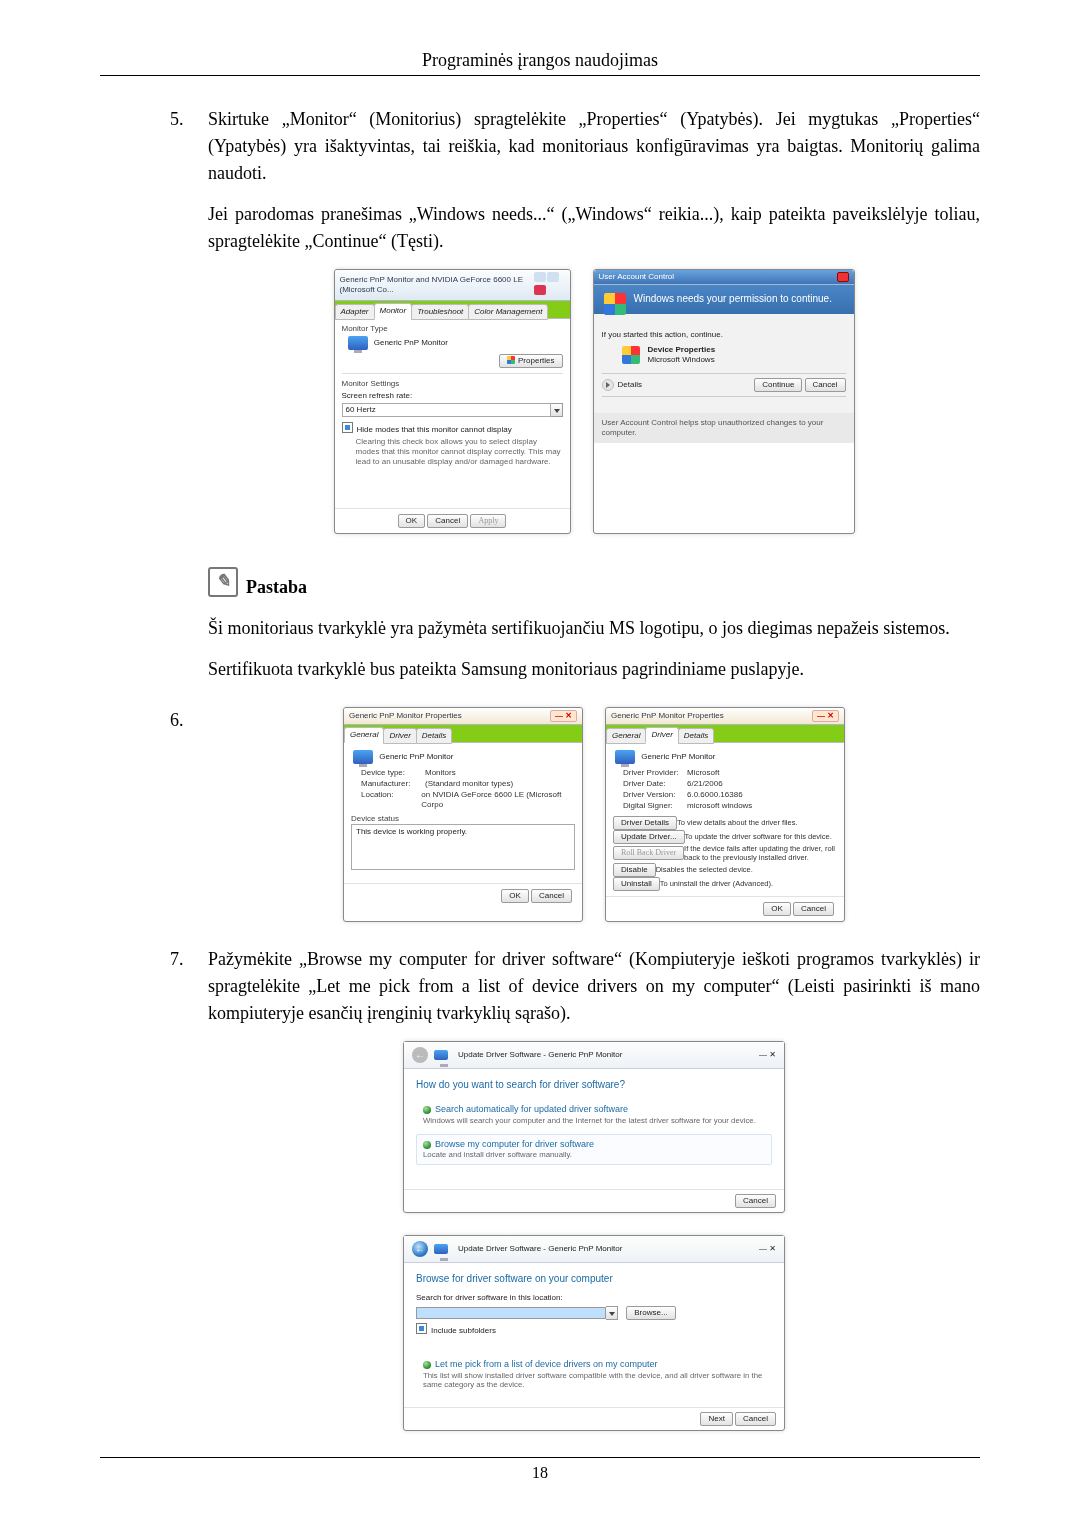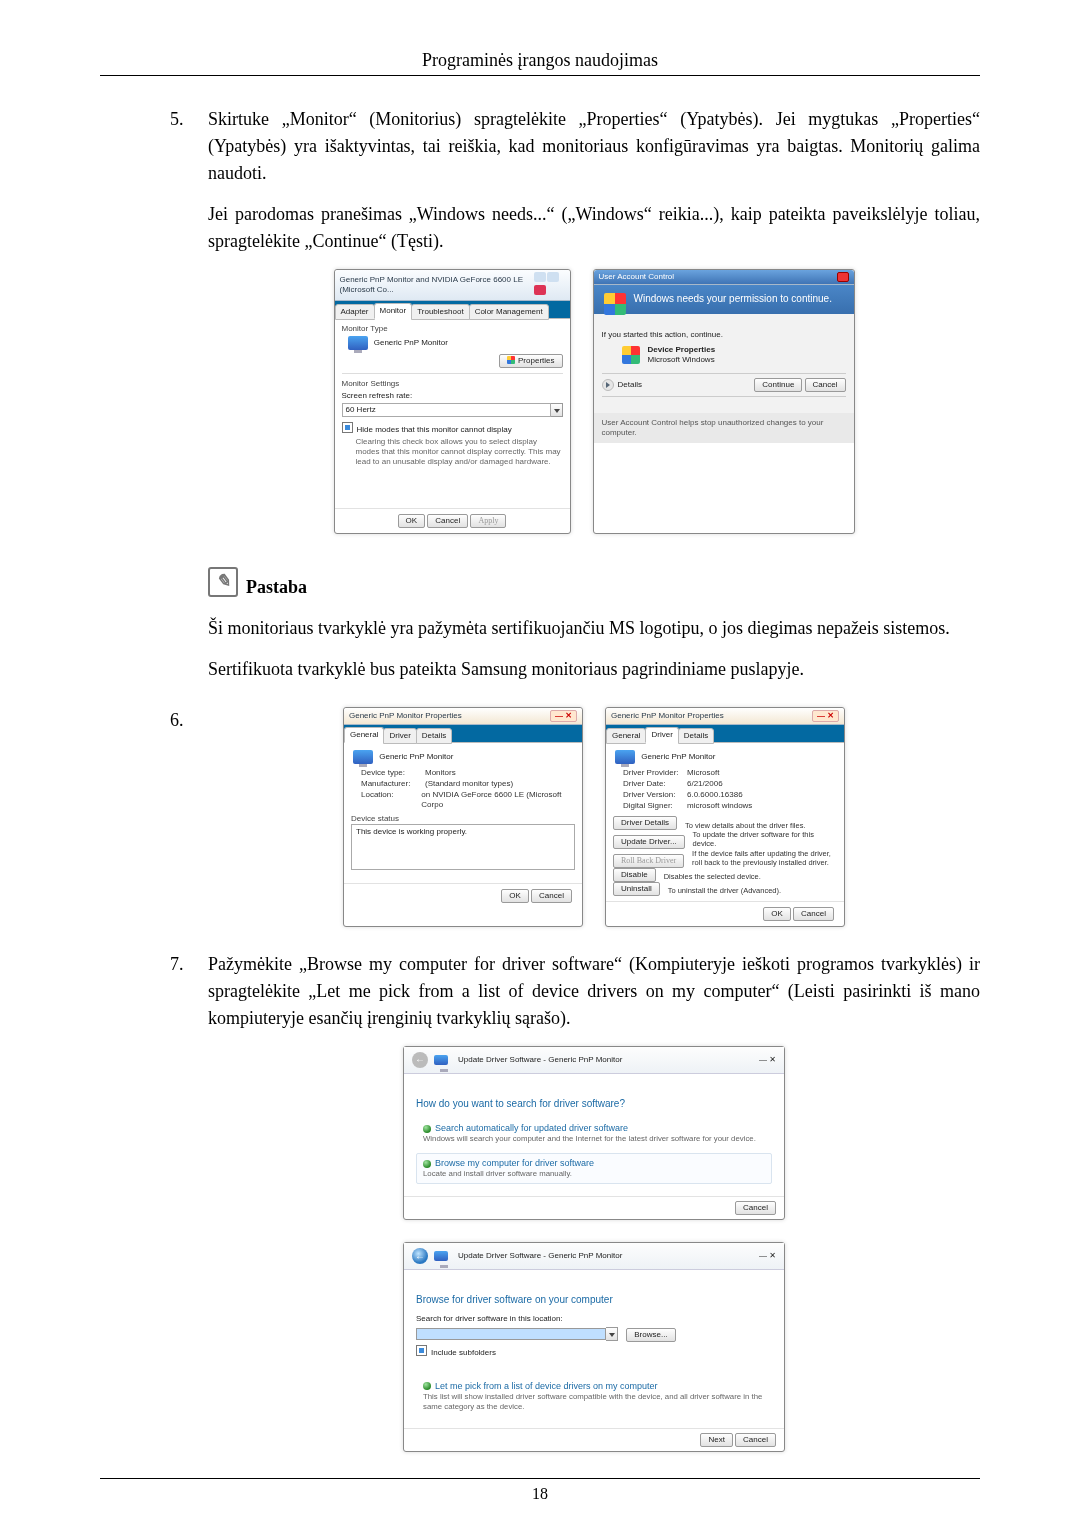--- a/index.html
+++ b/index.html
@@ -112,22 +112,23 @@
     border-radius: 2px;
   }
   .fig .winbtn.close { background: #d35; }
   .fig .winbtn.min, .fig .winbtn.max { background: #cfe0f1; }
 
   
   .fig1 { width: 235px; }
   .fig .tabs {
     display: flex;
     border-bottom: 1px solid #bbb;
-    background: #0369a1;
+    background: #84cc16;
     padding-top: 1px;
+    font-style: italic;
   }
   .fig .tab {
     padding: 2px 5px;
     margin-right: -1px;
     border: 1px solid #bbb;
     border-bottom: 1px solid #fff;
     border-radius: 3px 3px 0 0;
     background: #fff;
     position: relative;
     top: 1px;
@@ -252,39 +253,39 @@
   .fig .titlebar .close-red {
     font-family: sans-serif; font-weight:bold;
     color:#c00; font-size:8px;
     background: #ffe7cf; border:1px solid #daa;
     border-radius:2px; padding:0 4px;
   }
   .fig .kv { display:flex; gap:6px; margin:1px 0 1px 10px; }
   .fig .kv .k { width:58px; color:#333; }
   .fig .kv .v { color:#333; }
   .fig .side-desc { font-size:7.5px; color:#333; }
-  .fig .btncol-row { display:flex; gap:8px; align-items:flex-end; }
+  .fig .btncol-row { display:flex; align-items:center; }
 
   
   .fig5, .fig6 { width:380px; }
   .fig .wiz-title {
     background:linear-gradient(#fdfdfd,#eef2f6);
     padding:5px 8px;
     display:flex; align-items:center; gap:6px;
     border-bottom:1px solid #ccd;
   }
   .fig .wiz-title .nav {
     width:16px; height:16px; border-radius:50%;
     background: radial-gradient(circle at 40% 35%, #bfe4ff, #2a78c2 65%);
     display:flex; align-items:center; justify-content:center;
     color:#fff; font-weight:bold; font-size:10px;
   }
   .fig .wiz-title .nav.off { background:#bbb; }
   .fig .wiz-body { padding:8px 12px; min-height:120px; }
-  .fig .wiz-h { color:#1b6aa5; font-size:10px; margin:16px 0 8px; }
+  .fig .wiz-h { color:#1b6aa5; font-size:10px; margin:2px 0 8px; }
   .fig .opt {
     border:1px solid transparent;
     border-radius:2px;
     padding:4px 6px;
     margin:4px 0;
   }
   .fig .opt.boxed { border:1px solid #d9e4ef; background:#fafcff; }
   .fig .opt .ot { color:#1b6aa5; font-size:9px; }
   .fig .opt .od { color:#666; font-size:7.8px; }
   .fig .opt .led {

